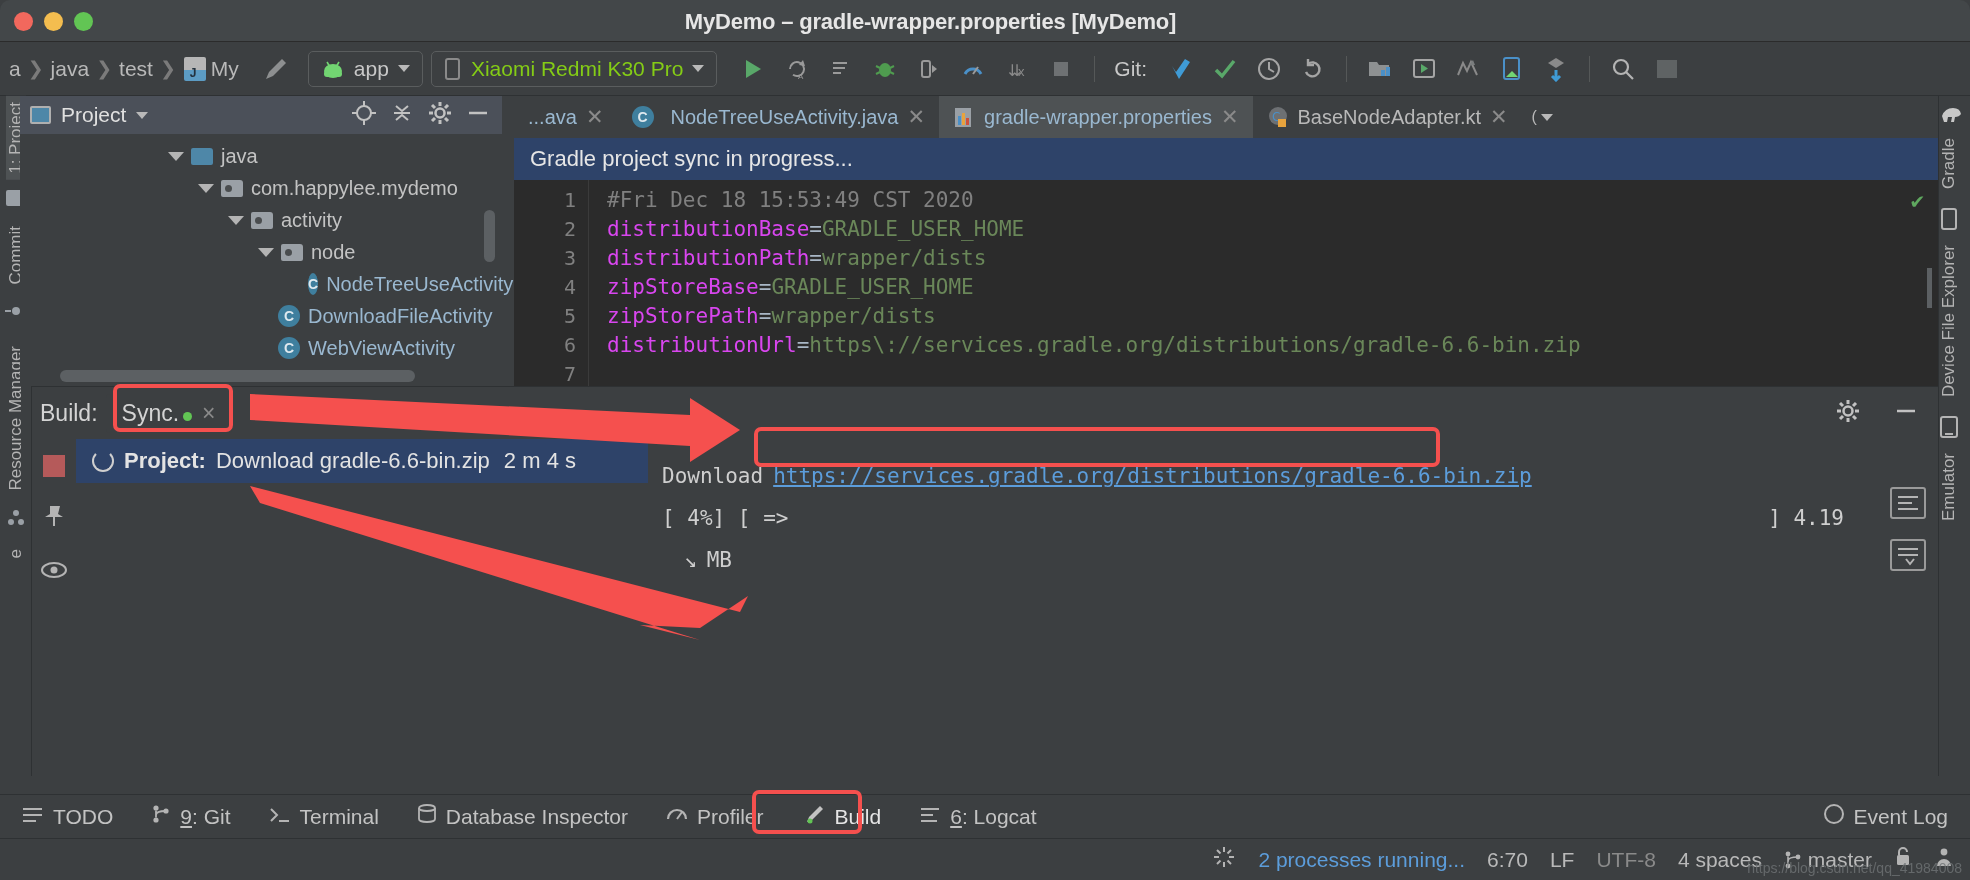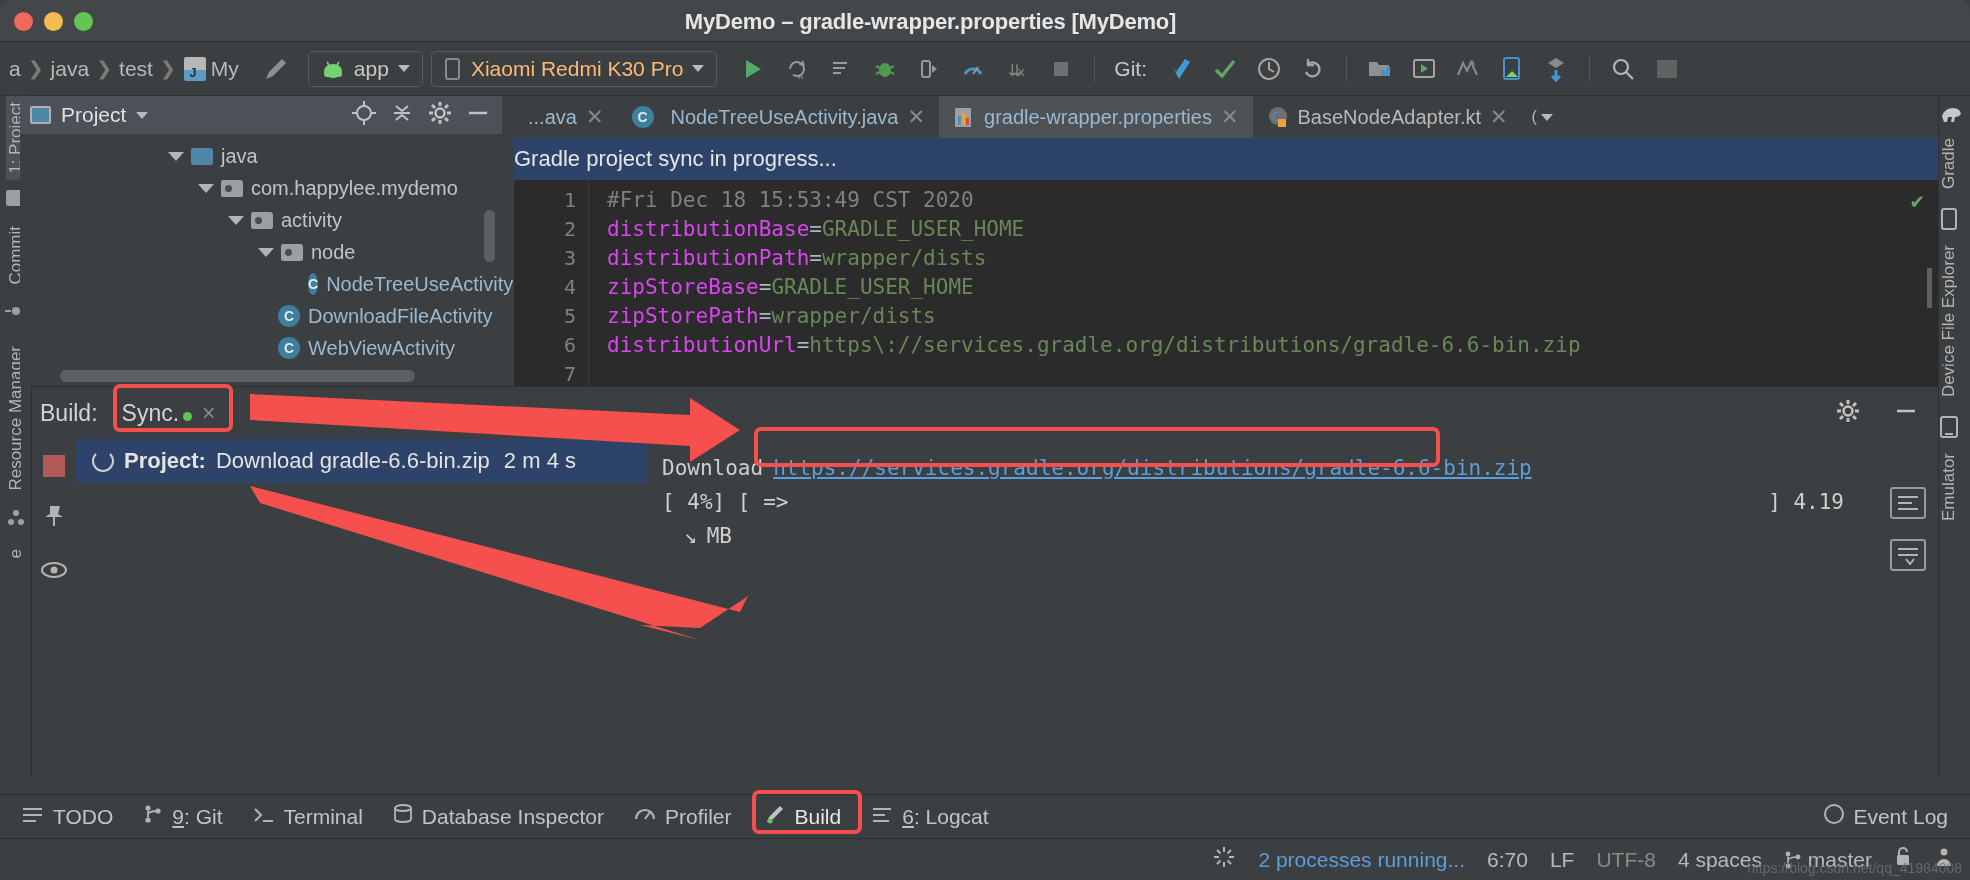--- a/index.html
+++ b/index.html
@@ -52,21 +52,21 @@
   .hammer-ic {
     width: 30px; height: 30px; margin: 0 10px 0 14px;
     display: inline-block;
   }
   .combo {
     display: flex; align-items: center; gap: 9px;
     height: 36px; padding: 0 12px; margin-left: 8px;
     border: 1px solid #5a5d5e; border-radius: 5px; background: #3c3f41;
     color: #c8c8c8; font-size: 21px;
   }
-  .combo.device { color: #fdba74; }
+  .combo.device { color: #84cc16; }
   .caret { width: 0; height: 0; border-left: 6px solid transparent; border-right: 6px solid transparent; border-top: 7px solid #b9b9b9; }
   .tb-icons { display: flex; align-items: center; gap: 4px; margin-left: 16px; }
   .tbtn { width: 40px; height: 40px; display: flex; align-items: center; justify-content: center; border-radius: 4px; }
   .sep { width: 1px; height: 26px; background: #555858; margin: 0 9px; }
   .git-label { color: #c9c9c9; font-size: 21px; margin: 0 10px 0 6px; }
 
   
   .rail-left {
     position: absolute; left: 0; top: 96px; width: 32px; height: 680px;
     background: #3c3f41; border-right: 1px solid #2e3133;
@@ -123,21 +123,21 @@
     display: flex; align-items: center; gap: 9px; padding: 0 14px;
     font-size: 20px; color: #9ab8d0; white-space: nowrap;
   }
   .tab.active { background: #4e5254; }
   .tab.kt { color: #b9b9b9; }
   .tab .x { color: #8a8a8a; font-size: 21px; }
   .tab-ic { width: 22px; height: 24px; display: block; }
   .tabs-more { display: flex; align-items: center; padding: 0 10px; gap: 4px; color: #b9b9b9; }
   .sync-banner {
     height: 42px; background: #2e4369; color: #e6e6e6; font-size: 22px;
-    display: flex; align-items: center; 
+    display: flex; align-items: center; padding-left: 16px;
   }
   .code { position: relative; background: #2b2b2b; height: 206px; display: flex; font-family: "DejaVu Sans Mono", monospace; }
   .gutter { width: 74px; padding-top: 6px; text-align: right; color: #808080; font-size: 20px; }
   .gutter div { height: 29px; line-height: 29px; padding-right: 12px; }
   .codelines { flex: 1; padding-top: 6px; padding-left: 18px; border-left: 1px solid #3b3b3b; font-size: 21px; }
   .codelines div { height: 29px; line-height: 29px; white-space: nowrap; }
   .c-comment { color: #808080; }
   .c-key { color: #d946ef; }
   .c-val { color: #6a8759; }
   .c-eq { color: #a9b7c6; }
@@ -151,30 +151,30 @@
   .sync-tab { display: flex; align-items: center; gap: 10px; padding: 6px 16px; color: #d4d4d4; font-size: 23px; background: #3c3f41; border-radius: 4px; }
   .sync-green { width: 9px; height: 9px; border-radius: 50%; background: #62c554; align-self: flex-end; margin-bottom: 6px; margin-left: -6px; }
   .build-head .spacer { flex: 1; }
   .build-body { display: flex; height: 338px; }
   .build-side { width: 44px; display: flex; flex-direction: column; align-items: center; gap: 26px; padding-top: 16px; }
   .stop-sq { width: 22px; height: 22px; background: #b55a5a; }
   .build-tree { width: 572px; background: #3c3f41; }
   .build-row { height: 44px; display: flex; align-items: center; gap: 10px; padding-left: 16px; background: #2e4369; color: #e3e3e3; font-size: 22px; white-space: nowrap; }
   .spinner { width: 22px; height: 22px; border: 2px solid #cfcfcf; border-top-color: transparent; border-radius: 50%; }
   .build-detail { flex: 1; background: #3c3f41; padding: 12px 0 0 14px; font-family: "DejaVu Sans Mono", monospace; font-size: 21px; color: #cfcfcf; }
-  .dl-line { display: flex; align-items: center; gap: 10px; height: 34px; white-space: nowrap; }
+  .dl-line { display: flex; align-items: center; gap: 10px; height: 34px; white-space: nowrap; margin-top: 8px; }
   .dl-url { color: #5c9ddb; text-decoration: underline; }
   .build-right { width: 60px; display: flex; flex-direction: column; align-items: center; gap: 20px; padding-top: 48px; }
   .sq-btn { width: 36px; height: 32px; border: 2px solid #9a9a9a; border-radius: 3px; position: relative; }
 
   
   .bottombar {
     position: absolute; left: 0; bottom: 42px; width: 1970px; height: 44px;
     background: #3c3f41; border-top: 1px solid #2e3133;
-    display: flex; align-items: center; gap: 6px; padding: 0 10px;
+    display: flex; align-items: center; gap: 14px; padding: 0 10px;
   }
   .bb { display: flex; align-items: center; gap: 9px; padding: 4px 12px; color: #c3c3c3; font-size: 21px; white-space: nowrap; }
   .bb u { text-decoration: underline; }
 
   
   .statusbar {
     position: absolute; left: 0; bottom: 0; width: 1970px; height: 42px;
     background: #3c3f41; border-top: 1px solid #2e3133;
     display: flex; align-items: center; justify-content: flex-end; gap: 22px;
     padding-right: 16px; color: #b9b9b9; font-size: 21px;

